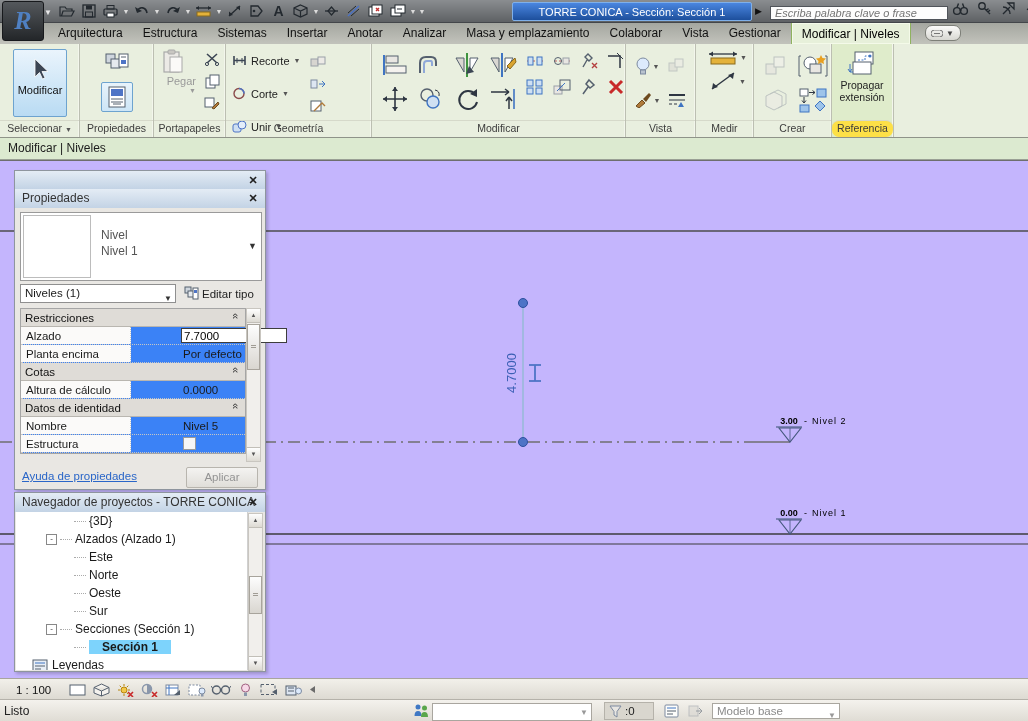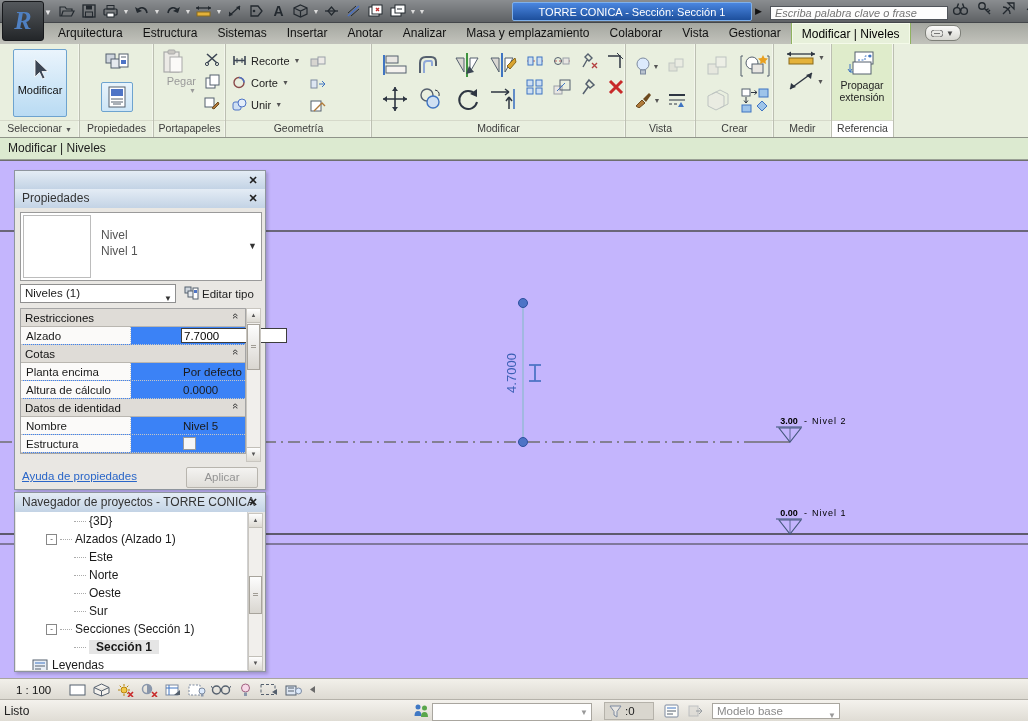--- a/index.html
+++ b/index.html
@@ -36,35 +36,35 @@
     border-radius:7px;background:linear-gradient(#fbfbf9,#d8d8d2);display:flex;align-items:center;
     justify-content:center;gap:3px;font-size:8px;color:#444;}
   
   .ribbon{position:absolute;left:0;top:44px;width:1028px;height:93px;background:#e9efdf;
     border-bottom:1px solid #8f9389;display:flex;z-index:30;}
   .panel{position:relative;height:93px;border-right:1px solid #bcbfb2;box-shadow:inset -1px 0 0 #f3f6ec;
     box-sizing:border-box;flex:none;}
   .panel-label{position:absolute;bottom:0;left:0;right:0;height:16px;font-size:10.5px;color:#3c3c3c;
     text-align:center;line-height:15px;border-top:1px solid #d6d9ca;}
   .panel.ref{background:#dfeccb;}
-  .panel.ref .panel-label{background:#ffffff;}
+  .panel.ref .panel-label{background:#fde047;border-radius:7px;}
   .pbody{position:absolute;left:0;right:0;top:2px;bottom:17px;}
   .mbig{position:absolute;left:13px;top:3px;width:52px;height:66px;
     background:linear-gradient(#eaf4fc,#b9dbf3);border:1px solid #6da3cf;border-radius:2px;
     font-size:11px;color:#111;text-align:center;}
   .mbig svg{margin:8px auto 2px;}
   .stack2{display:flex;flex-direction:column;align-items:center;gap:4px;padding-top:4px;}
   .iconbox{width:30px;height:28px;display:flex;align-items:center;justify-content:center;}
   .iconbox.sel{border:1px solid #6da3cf;background:linear-gradient(#e8f3fb,#cde5f6);border-radius:2px;}
   .pegar{position:absolute;left:8px;top:3px;width:34px;height:66px;text-align:right;
     font-size:11px;color:#9a9a9a;}
   .clipcol{position:absolute;left:48px;top:4px;display:flex;flex-direction:column;gap:4px;}
   .smico{width:20px;height:18px;display:flex;align-items:center;justify-content:center;}
   .geom{padding:5px 0 0 6px;display:flex;}
-  .geomrows{display:flex;flex-direction:column;gap:3px;}
+  .geomrows{display:flex;flex-direction:column;gap:14px;}
   .geomrow{display:flex;align-items:center;gap:4px;font-size:11px;height:19px;color:#222;}
   .geomcol2{display:flex;flex-direction:column;gap:4px;margin-left:8px;padding-top:2px;}
   .ddw{font-size:7px;color:#555;}
   .modgrid{display:flex;gap:2px;padding:4px 0 0 6px;}
   .mcol{display:flex;flex-direction:column;gap:4px;align-items:center;}
   .mcell{width:34px;height:30px;display:flex;align-items:center;justify-content:center;}
   .scell{width:25px;height:22px;display:flex;align-items:center;justify-content:center;}
   .v2x2{display:grid;grid-template-columns:30px 26px;grid-auto-rows:32px;gap:2px;padding:4px 0 0 6px;}
   .vcell{display:flex;align-items:center;justify-content:center;gap:2px;}
   .bigbtn{position:absolute;left:4px;top:2px;width:52px;height:70px;text-align:center;font-size:10.5px;
@@ -121,21 +121,21 @@
   .sb-dn{bottom:0;border-top:1px solid #c2bfb8;border-bottom:none;}
   .sb-th{position:absolute;left:0;width:13px;background:linear-gradient(#fdfdfd,#d9d6d0);
     border:1px solid #a8a49c;box-sizing:border-box;}
   .sb-th:after{content:"";position:absolute;left:3px;right:3px;top:45%;border-top:3px double #a09c94;}
   .tree{position:absolute;left:1px;top:19px;right:17px;bottom:1px;background:#fff;overflow:hidden;
     border-right:1px solid #d0d0d0;}
   .trow{display:flex;align-items:center;height:18px;font-size:12px;white-space:nowrap;}
   .texp{width:9px;height:9px;border:1px solid #888;background:#fff;font-size:8px;line-height:7px;
     text-align:center;color:#333;margin-right:3px;flex:none;}
   .tdash{width:12px;border-top:1px dotted #aaa;margin-right:3px;flex:none;}
-  .tsel{background:#e5e5e5;font-weight:bold;padding:0 7px;}
+  .tsel{background:#7dd3fc;font-weight:bold;padding:0 13px;}
   .btree-sb{top:20px;right:2px;height:158px;}
   .pgrid-sb{top:137px;right:4px;height:154px;}
   
   .viewbar{position:absolute;left:0;top:678px;width:1028px;height:21px;
     background:linear-gradient(#f2f0ea,#dcd9d1);border-top:1px solid #a8a59e;display:flex;
     align-items:center;z-index:20;}
   .scale{font-size:11.5px;margin:0 14px 0 16px;color:#111;}
   .vico{width:24px;height:17px;display:flex;align-items:center;justify-content:center;}
   
   .statusbar{position:absolute;left:0;top:699px;width:1028px;height:22px;
@@ -643,57 +643,20 @@
               <line x1="2" y1="8" x2="18" y2="8" stroke="#2e3642" stroke-width="1"></line>
               <line x1="2" y1="12" x2="12" y2="12" stroke="#2e3642" stroke-dasharray="3 2"></line>
               <path d="M14 10 L17 15 L11 15 Z" fill="#3f74c2"></path>
             </svg>
           </span>
       </div>
     </div>
     <div class="panel-label"><span>Vista</span></div>
   </div>
 
-  <div class="panel" style="width:78px">
-    <div class="pbody">
-      <div class="v2x2" style="grid-template-columns:34px 34px;">
-        <span class="vcell">
-            <svg width="26" height="24" opacity="0.55">
-              <rect x="2" y="10" width="10" height="10" fill="#e4e2de" stroke="#9aa0a8"></rect>
-              <rect x="10" y="3" width="10" height="10" fill="#f2f0ec" stroke="#9aa0a8"></rect>
-            </svg>
-          </span>
-        <span class="vcell">
-            <svg width="30" height="26">
-              <path d="M3 3 L1 3 L1 23 L3 23 M27 3 L29 3 L29 23 L27 23" fill="none" stroke="#55606e"></path>
-              <circle cx="12" cy="10" r="6" fill="#fff" stroke="#55606e"></circle>
-              <rect x="12" y="11" width="11" height="9" fill="#e8e6e2" stroke="#55606e"></rect>
-              <path d="M23 2 L24.5 5 L28 5.5 L25.5 8 L26 11 L23 9.5 L20 11 L20.5 8 L18 5.5 L21.5 5 Z" fill="#e8a020"></path>
-            </svg>
-          </span>
-        <span class="vcell">
-            <svg width="26" height="24" opacity="0.55">
-              <path d="M2 8 L10 4 L18 8 L18 18 L10 22 L2 18 Z" fill="#eceae6" stroke="#9aa0a8"></path>
-              <path d="M6 6 L14 2 L22 6 L22 16 L14 20" fill="none" stroke="#9aa0a8"></path>
-            </svg>
-          </span>
-        <span class="vcell">
-            <svg width="30" height="26">
-              <rect x="2" y="2" width="8" height="7" fill="#fff" stroke="#55606e"></rect>
-              <rect x="19" y="2" width="9" height="8" fill="#9ec4ea" stroke="#3f74c2"></rect>
-              <path d="M11 5.5 L17 5.5 M17 5.5 L14.5 3.5 M17 5.5 L14.5 7.5 M6 10 L6 16 M6 16 L4 13.5 M6 16 L8 13.5" stroke="#2e3642" fill="none"></path>
-              <rect x="2" y="18" width="9" height="7" fill="#9ec4ea" stroke="#3f74c2"></rect>
-              <path d="M22 14 L27 19 L22 24 L17 19 Z" fill="#9ec4ea" stroke="#3f74c2"></path>
-            </svg>
-          </span>
-      </div>
-    </div>
-    <div class="panel-label"><span>Crear</span></div>
-  </div>
-
   <div class="panel" style="width:58px">
     <div class="pbody">
       <div style="display:flex;flex-direction:column;gap:5px;padding:4px 0 0 6px;">
         <span class="vcell">
             <svg width="30" height="15">
               <line x1="1" y1="4" x2="29" y2="4" stroke="#2e3642" stroke-width="1.3"></line>
               <path d="M1 4 L5 1.5 L5 6.5 Z M29 4 L25 1.5 L25 6.5 Z" fill="#2e3642"></path>
               <rect x="3" y="8" width="24" height="6" fill="#e4b23a" stroke="#8a6a1c"></rect>
             </svg>
             <span class="ddw">▼</span>
@@ -701,20 +664,57 @@
         <span class="vcell">
             <svg width="28" height="22">
               <line x1="3" y1="19" x2="25" y2="3" stroke="#2e3642" stroke-width="1.4"></line>
               <path d="M3 19 L4 13 L9 17 Z M25 3 L24 9 L19 5 Z" fill="#2e3642"></path>
             </svg>
             <span class="ddw">▼</span>
           </span>
       </div>
     </div>
     <div class="panel-label"><span>Medir</span></div>
+  </div>
+
+  <div class="panel" style="width:78px">
+    <div class="pbody">
+      <div class="v2x2" style="grid-template-columns:34px 34px;">
+        <span class="vcell">
+            <svg width="26" height="24" opacity="0.55">
+              <rect x="2" y="10" width="10" height="10" fill="#e4e2de" stroke="#9aa0a8"></rect>
+              <rect x="10" y="3" width="10" height="10" fill="#f2f0ec" stroke="#9aa0a8"></rect>
+            </svg>
+          </span>
+        <span class="vcell">
+            <svg width="30" height="26">
+              <path d="M3 3 L1 3 L1 23 L3 23 M27 3 L29 3 L29 23 L27 23" fill="none" stroke="#55606e"></path>
+              <circle cx="12" cy="10" r="6" fill="#fff" stroke="#55606e"></circle>
+              <rect x="12" y="11" width="11" height="9" fill="#e8e6e2" stroke="#55606e"></rect>
+              <path d="M23 2 L24.5 5 L28 5.5 L25.5 8 L26 11 L23 9.5 L20 11 L20.5 8 L18 5.5 L21.5 5 Z" fill="#e8a020"></path>
+            </svg>
+          </span>
+        <span class="vcell">
+            <svg width="26" height="24" opacity="0.55">
+              <path d="M2 8 L10 4 L18 8 L18 18 L10 22 L2 18 Z" fill="#eceae6" stroke="#9aa0a8"></path>
+              <path d="M6 6 L14 2 L22 6 L22 16 L14 20" fill="none" stroke="#9aa0a8"></path>
+            </svg>
+          </span>
+        <span class="vcell">
+            <svg width="30" height="26">
+              <rect x="2" y="2" width="8" height="7" fill="#fff" stroke="#55606e"></rect>
+              <rect x="19" y="2" width="9" height="8" fill="#9ec4ea" stroke="#3f74c2"></rect>
+              <path d="M11 5.5 L17 5.5 M17 5.5 L14.5 3.5 M17 5.5 L14.5 7.5 M6 10 L6 16 M6 16 L4 13.5 M6 16 L8 13.5" stroke="#2e3642" fill="none"></path>
+              <rect x="2" y="18" width="9" height="7" fill="#9ec4ea" stroke="#3f74c2"></rect>
+              <path d="M22 14 L27 19 L22 24 L17 19 Z" fill="#9ec4ea" stroke="#3f74c2"></path>
+            </svg>
+          </span>
+      </div>
+    </div>
+    <div class="panel-label"><span>Crear</span></div>
   </div>
 
   <div class="panel ref" style="width:62px">
     <div class="pbody">
       <div class="bigbtn">
         <svg width="30" height="26">
             <rect x="8" y="2" width="18" height="12" fill="#fff" stroke="#55606e"></rect>
             <path d="M11 10 L18 10 L18 6 L22 6" fill="none" stroke="#3f74c2" stroke-dasharray="2 1.5"></path>
             <circle cx="23" cy="6" r="1.5" fill="#3f74c2"></circle>
             <rect x="12" y="12" width="18" height="12" fill="#fff" stroke="#55606e" transform="translate(-6,0)"></rect>
@@ -771,27 +771,27 @@
     <div class="prow group">
       <span style="padding-left:4px">Restricciones</span>
         <span class="gchev">«</span>
     </div>
     <div class="prow">
       <span class="plabel">Alzado</span>
       <span class="pval">
           <input class="valedit" value="7.7000" style="">
         </span>
     </div>
+    <div class="prow">
+      <span class="plabel">Planta encima</span>
+      <span class="pval">Por defecto</span>
+    </div>
     <div class="prow group">
       <span style="padding-left:4px">Cotas</span>
         <span class="gchev">«</span>
-    </div>
-    <div class="prow">
-      <span class="plabel">Planta encima</span>
-      <span class="pval">Por defecto</span>
     </div>
     <div class="prow">
       <span class="plabel">Altura de cálculo</span>
       <span class="pval">0.0000</span>
     </div>
     <div class="prow group">
       <span style="padding-left:4px">Datos de identidad</span>
         <span class="gchev">«</span>
     </div>
     <div class="prow">

